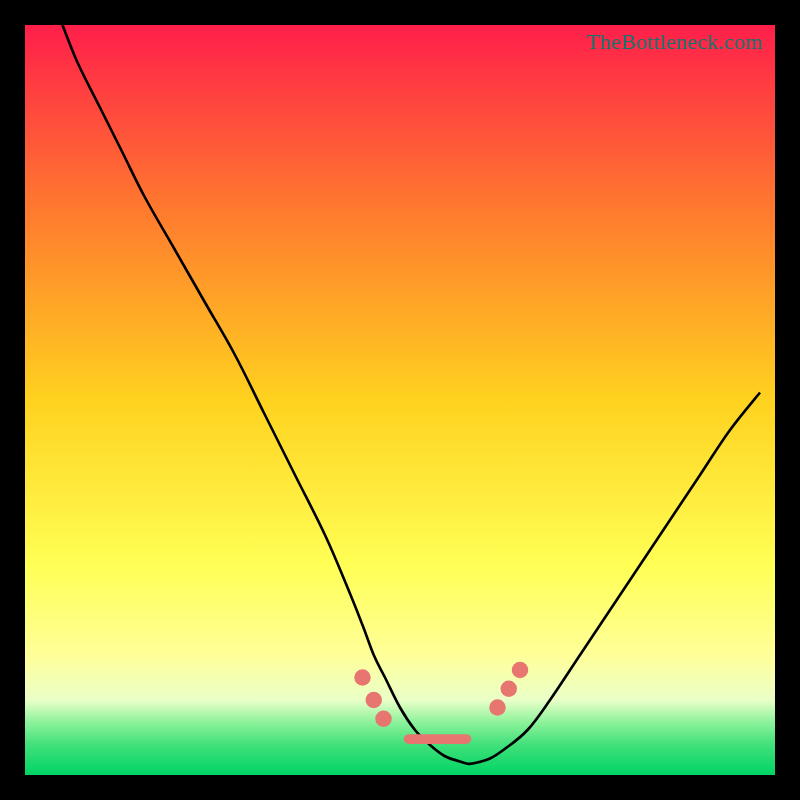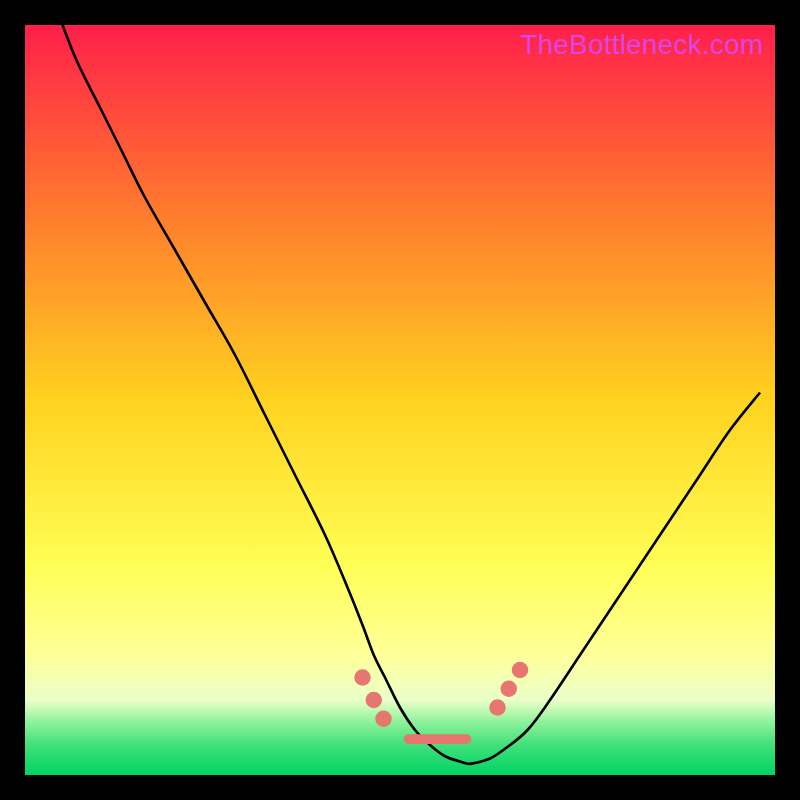--- a/index.html
+++ b/index.html
@@ -29,24 +29,25 @@
     position: absolute;
     left: 0;
     top: 0;
     width: 100%;
     height: 100%;
   }
   .watermark {
     position: absolute;
     top: 4px;
     right: 12px;
-    color: #d946ef;
-    font-size: 28px;
+    color: #0f766e;
+    font-size: 22px;
     font-weight: 500;
     letter-spacing: 0.2px;
+    font-family: Liberation Serif, serif;
   }
   svg.curve {
     position: absolute;
     left: 0;
     top: 0;
     width: 100%;
     height: 100%;
   }
 </style>
 </head>

